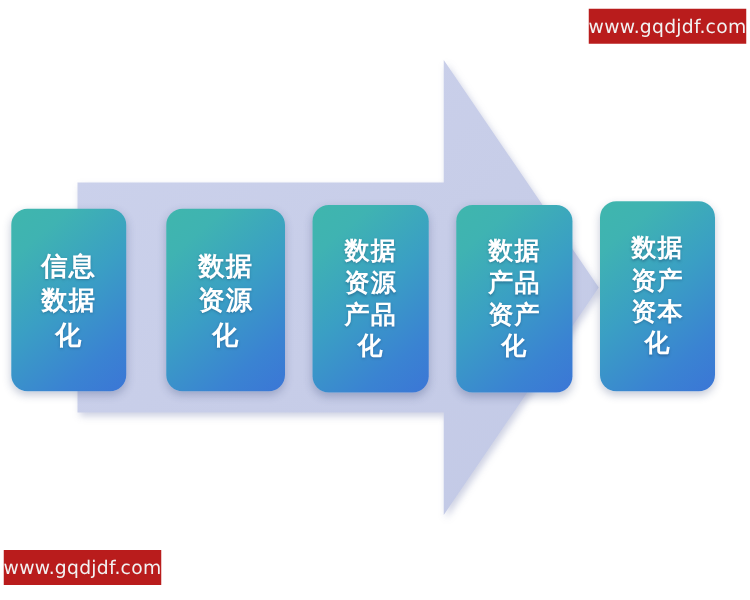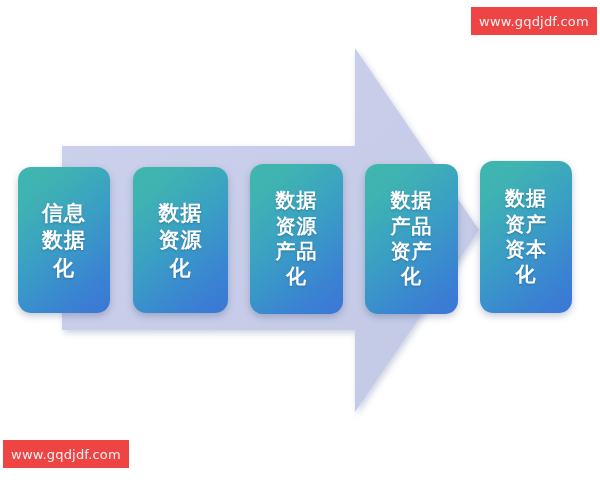--- a/index.html
+++ b/index.html
@@ -41,37 +41,37 @@
     font-family: "DejaVu Serif", "Liberation Serif", serif;
     font-weight: 700;
     font-size: 21px;
     line-height: 1.30;
     text-align: center;
     letter-spacing: 1px;
     text-shadow: 0 1px 2px rgba(20,50,90,0.35);
     white-space: pre-line;
     padding: 0 4px;
   }
-  .card.c1 { left: 18px;  top: 167px; width: 92px;  height: 146px; }
+  .card.c1 { left: 9px;  top: 167px; width: 92px;  height: 146px; }
   .card.c2 { left: 133px; top: 167px; width: 95px;  height: 146px; }
   .card.c3 { left: 250px; top: 164px; width: 93px;  height: 150px; }
   .card.c4 { left: 365px; top: 164px; width: 93px;  height: 150px; }
   .card.c5 { left: 480px; top: 161px; width: 92px;  height: 152px; }
 
   .card.c3 .card-text,
   .card.c4 .card-text,
   .card.c5 .card-text { font-size: 20px; line-height: 1.27; }
 
   
   .watermark {
     position: absolute;
-    background: #ef4444;
+    background: #b91c1c;
     color: #f2f2f2;
     font-family: "DejaVu Sans", "Liberation Sans", sans-serif;
-    font-size: 13px;
+    font-size: 15px;
     letter-spacing: 0.2px;
     display: flex;
     align-items: center;
     justify-content: center;
   }
   .watermark.top-right { right: 3px; top: 7px; width: 126px; height: 28px; }
   .watermark.bottom-left { left: 3px; bottom: 12px; width: 126px; height: 28px; }
 </style>
 </head>
 <body>

